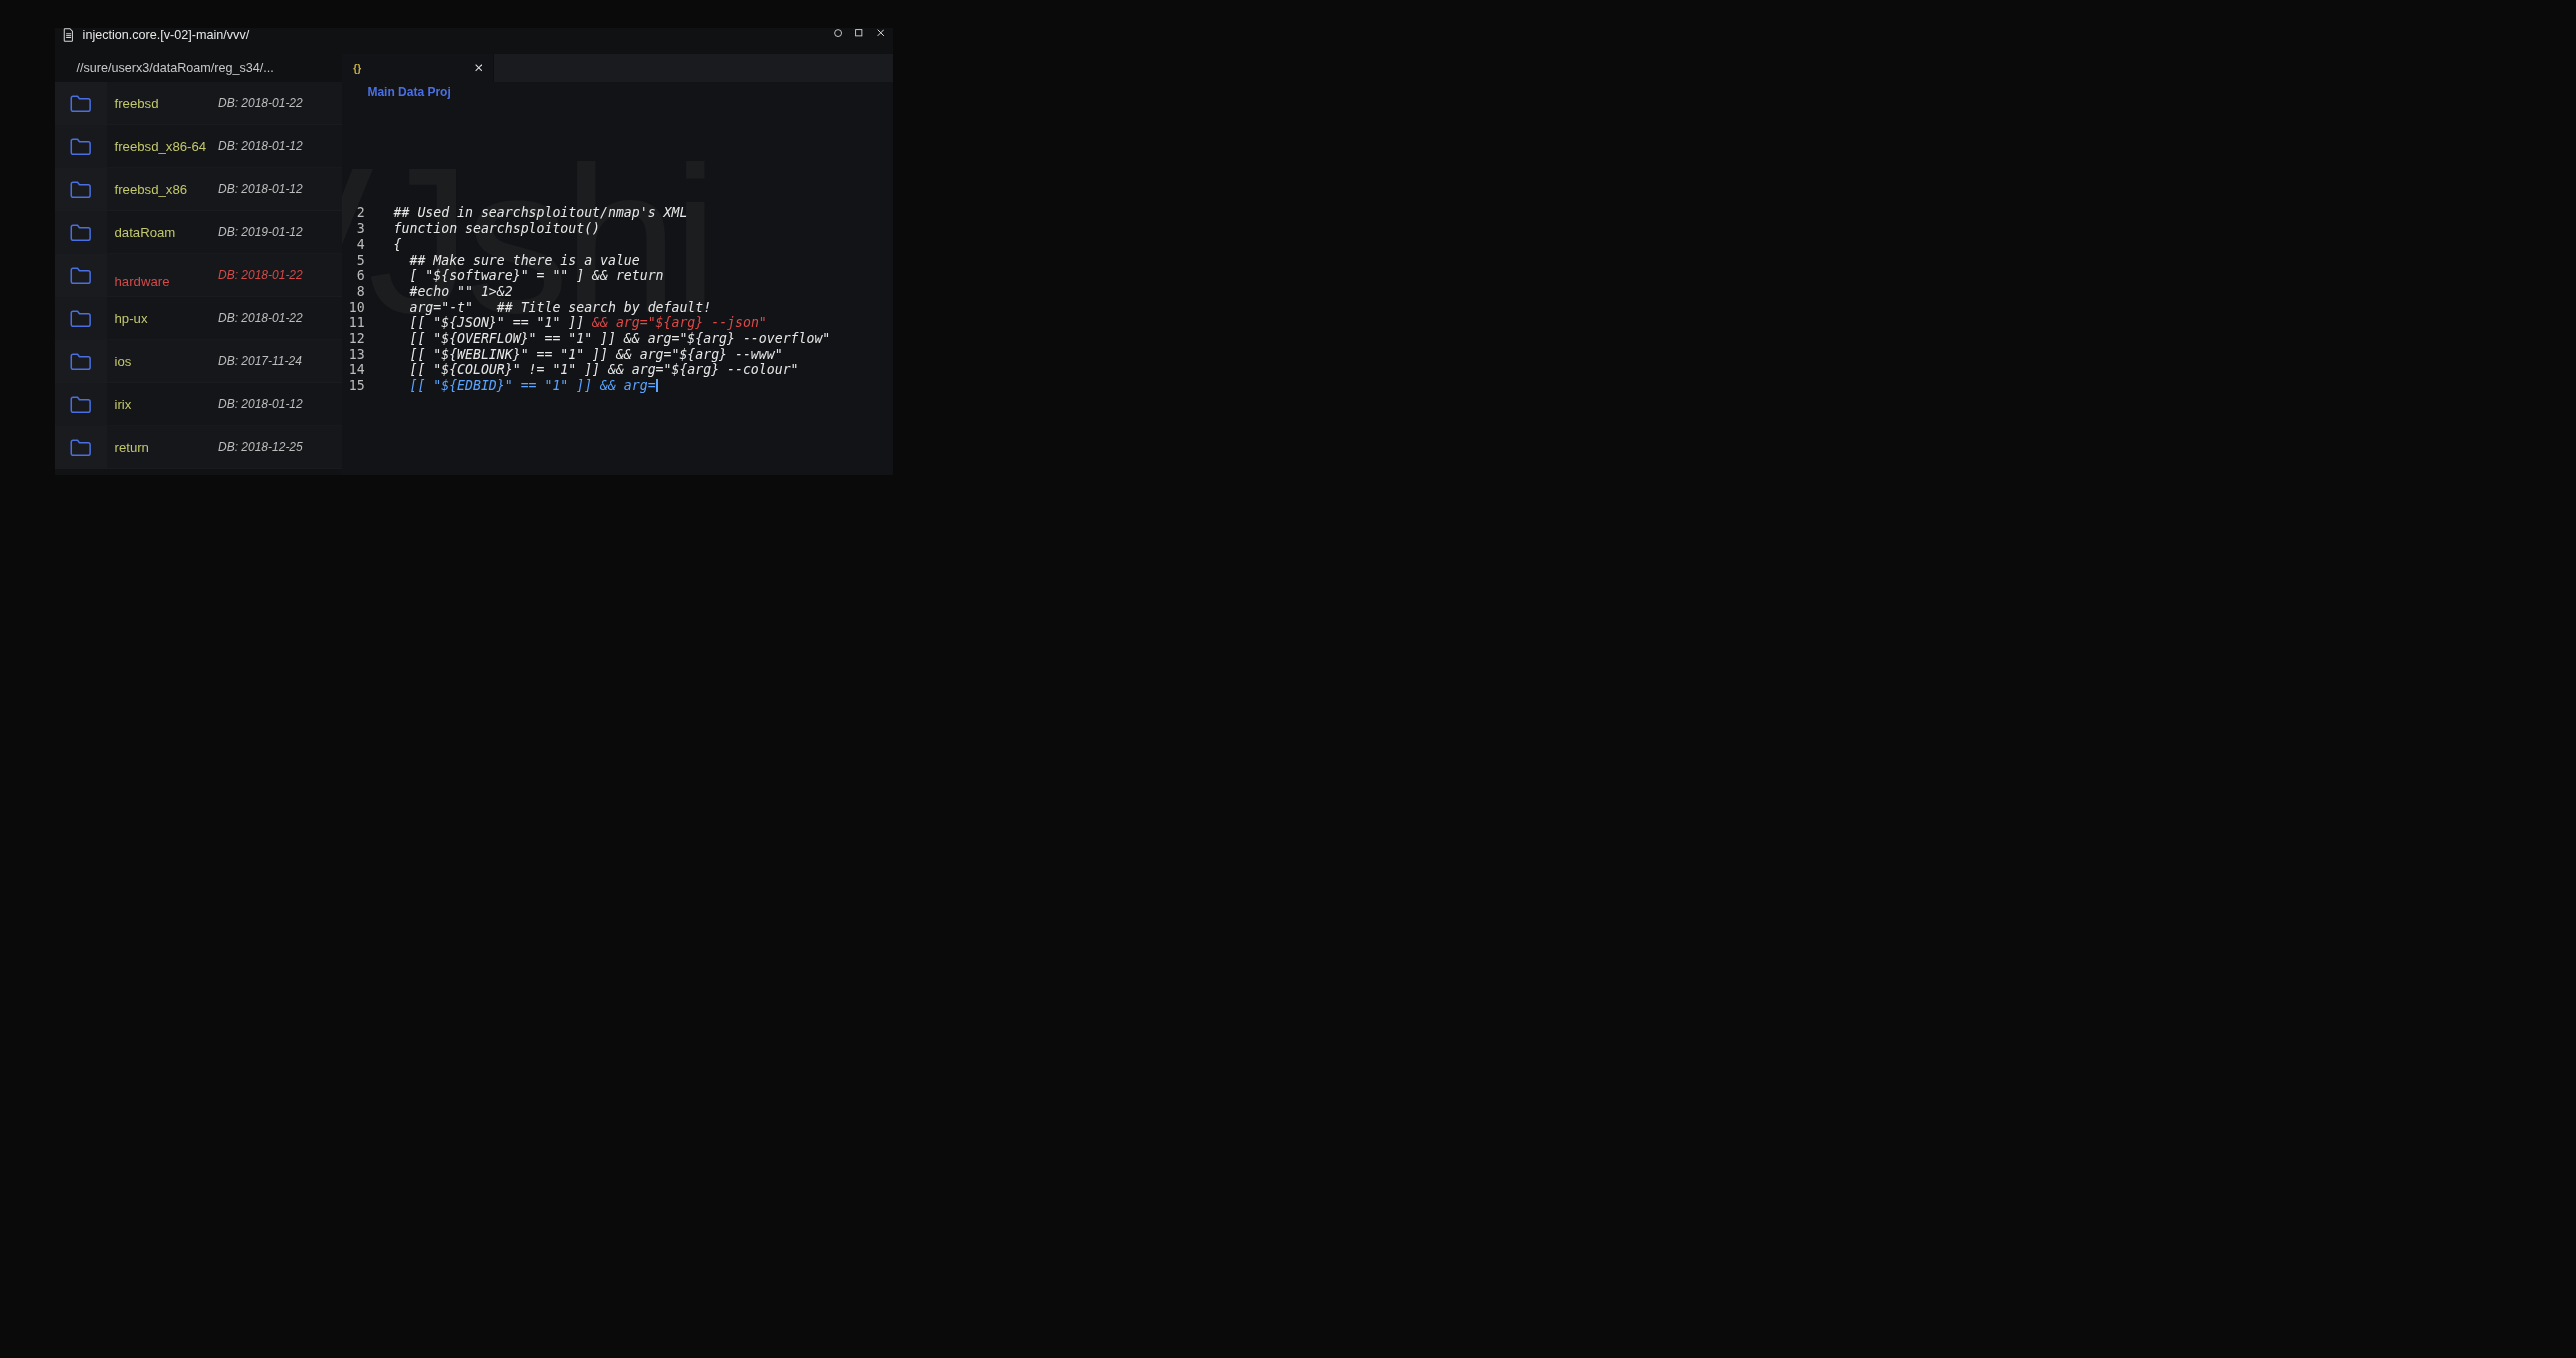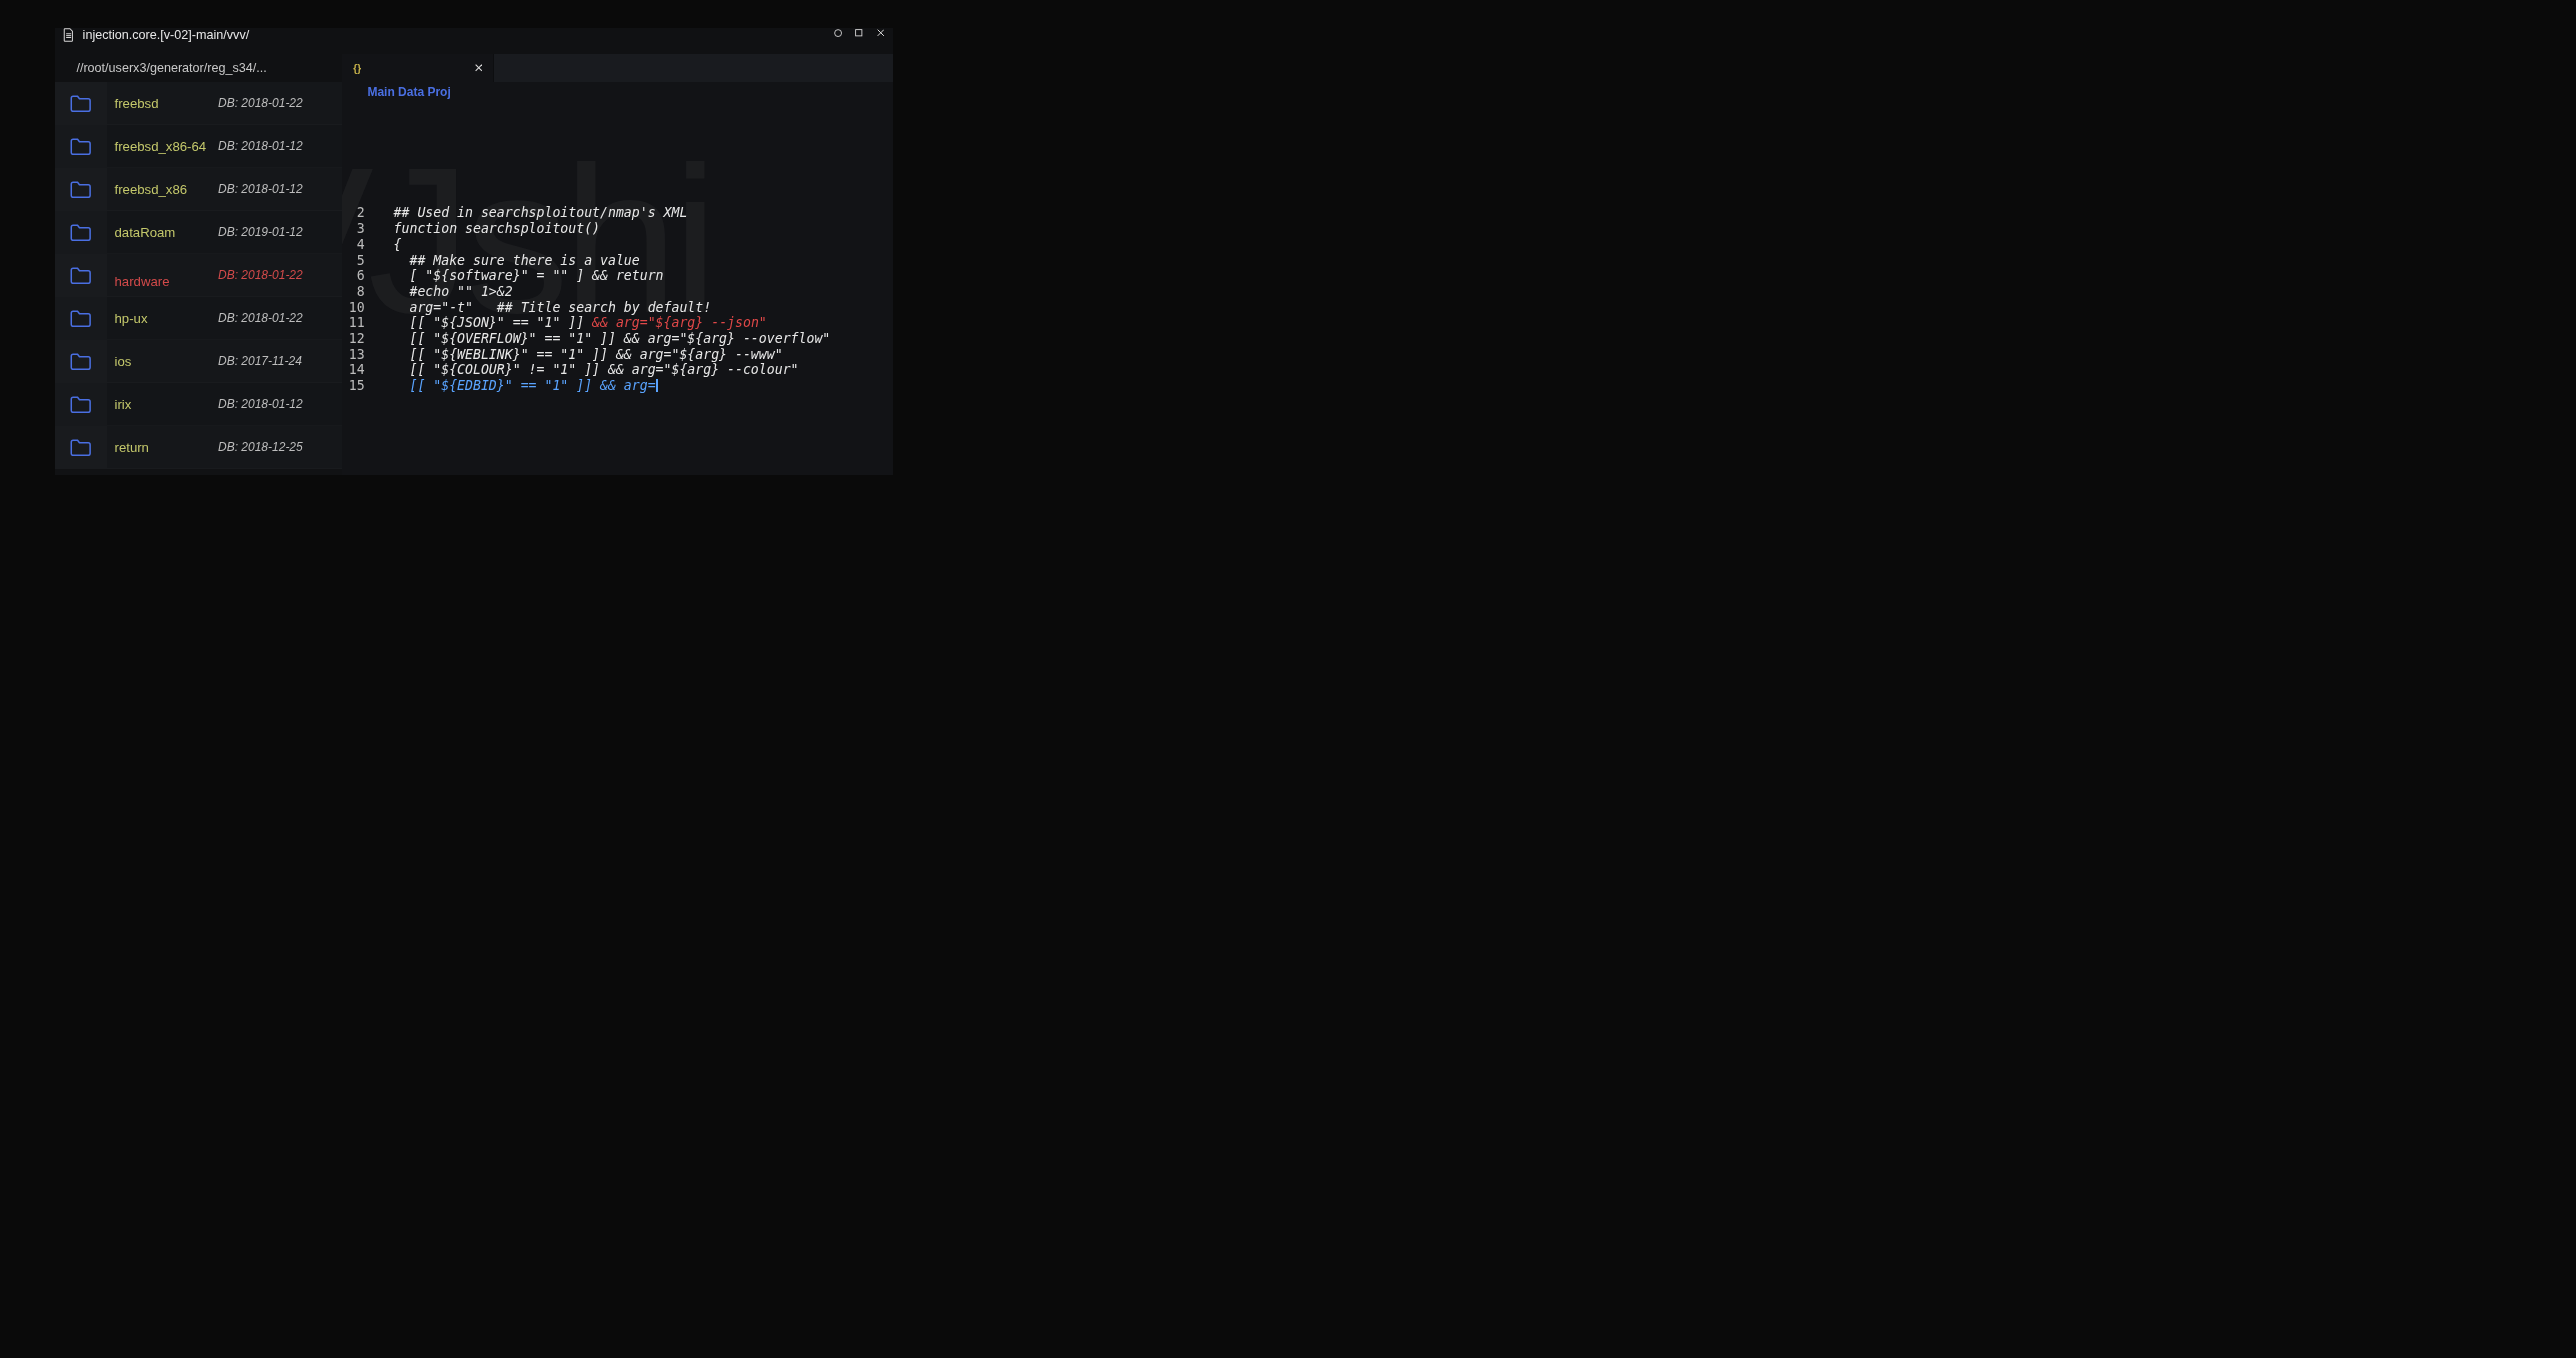--- a/index.html
+++ b/index.html
@@ -208,21 +208,21 @@
             <line x1="1" y1="1" x2="11" y2="11"></line>
             <line x1="11" y1="1" x2="1" y2="11"></line>
           </svg>
       </span>
     </div>
   </div>
 
   <div class="body">
 
     <div class="sidebar">
-      <div class="path-row">//root/userx3/generator/reg_s34/...</div>
+      <div class="path-row">//sure/userx3/dataRoam/reg_s34/...</div>
       <div class="file-list" id="file-list">
           <div class="file-row">
             <div class="icon-cell">
               <span class="folder-icon">
                 <svg width="21.4" height="17.6" viewBox="0 0 34 28" fill="none" stroke="#4a6fe2" stroke-width="2.4">
                   <path d="M2 5a3 3 0 0 1 3-3h7l3 4h14a3 3 0 0 1 3 3v14a3 3 0 0 1-3 3H5a3 3 0 0 1-3-3V5z"></path>
                 </svg>
               </span>
             </div>
             <div class="name-cell">freebsd</div>

